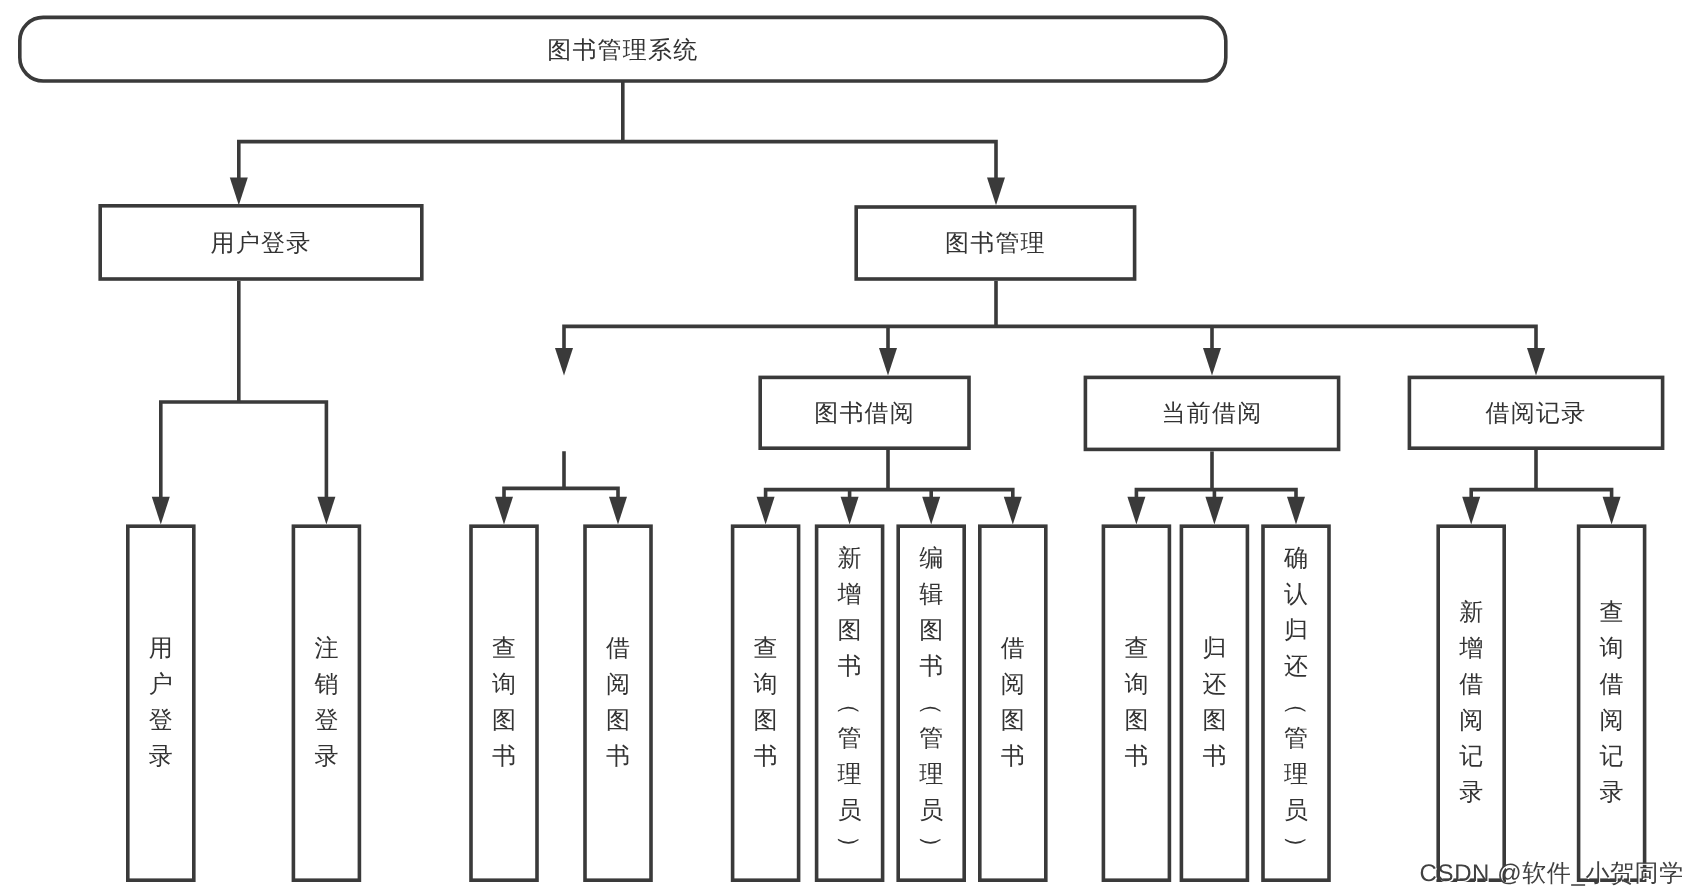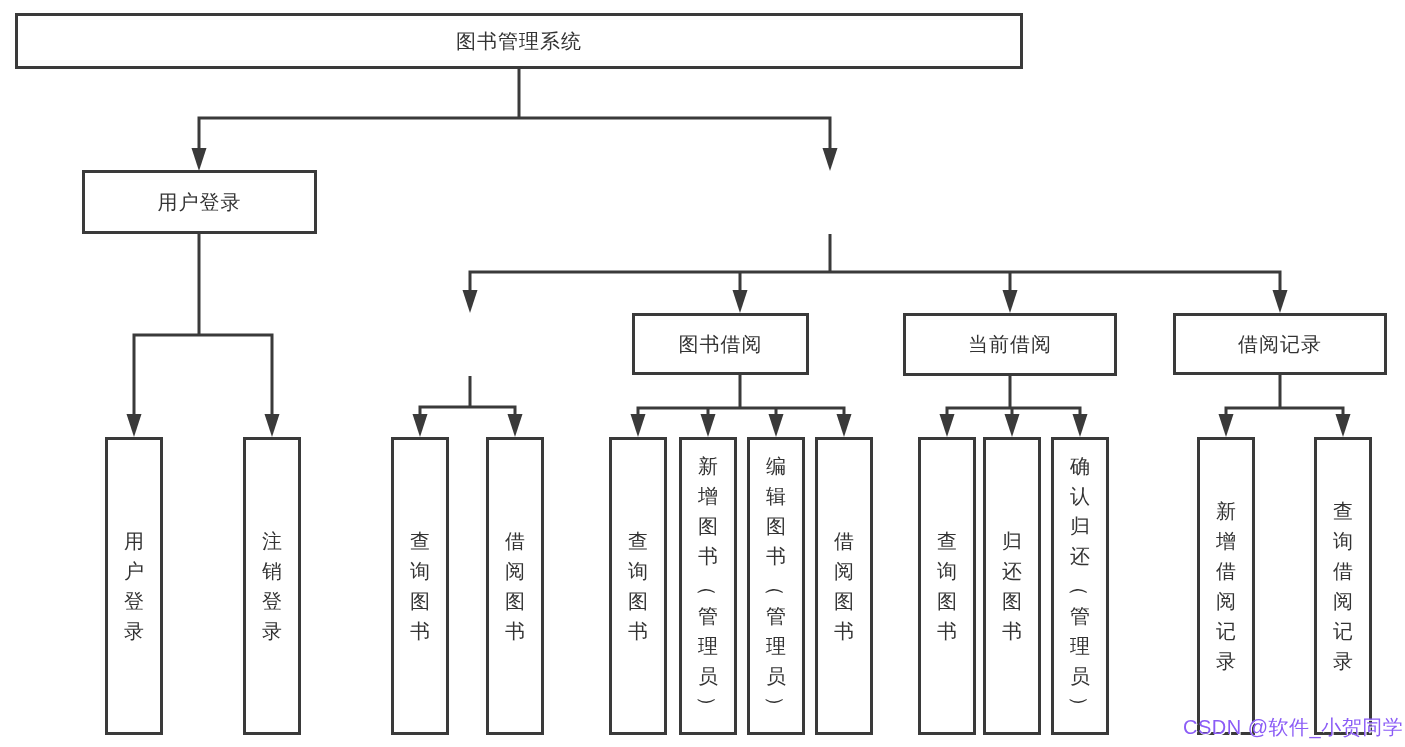--- a/index.html
+++ b/index.html
@@ -36,29 +36,29 @@
     font-size: 20px;
     line-height: 1;
   }
   .v-text span { display: block; }
   .v-text span.rot { transform: rotate(90deg); }
   .watermark {
     position: absolute;
     left: 1183px;
     top: 714px;
     font-size: 20px;
-    color: #8b5cf6;
+    color: #404040;
     text-shadow: 1px 1px 0 #ffffff;
     letter-spacing: 0.5px;
     white-space: nowrap;
     z-index: 5;
   }
   
-  .n-root   { left: 15px;  top: 13px;  width: 1008px; height: 56px; }
-  .n-login  { left: 82px;  top: 170px; width: 235px;  height: 64px; }
+  .n-root   { left: 15px;  top: 13px;  width: 1008px; height: 56px; border-radius: 21px; }
+  .n-login  { left: 82px;  top: 170px; width: 271px;  height: 64px; }
   .n-mgmt   { left: 712px; top: 171px; width: 235px;  height: 63px; }
   .n-g0 { left: 362px;  top: 313px; width: 217px; height: 63px; }
   .n-g1 { left: 632px;  top: 313px; width: 177px; height: 62px; }
   .n-g2 { left: 903px;  top: 313px; width: 214px; height: 63px; }
   .n-g3 { left: 1173px; top: 313px; width: 214px; height: 62px; }
   .leaf { top: 437px; width: 58px; height: 298px; }
   .lf-0  { left: 105px; }
   .lf-1  { left: 243px; }
   .lf-2  { left: 391px; }
   .lf-3  { left: 486px; }
@@ -117,20 +117,23 @@
     </g>
   </svg>
 
   <div class="node n-root">
     <span class="h-label">图书管理系统</span>
   </div>
 
   <div class="node n-login">
     <span class="h-label">用户登录</span>
   </div>
+  <div class="node n-mgmt">
+    <span class="h-label">图书管理</span>
+  </div>
 
   <div class="node n-g1">
     <span class="h-label">图书借阅</span>
   </div>
   <div class="node n-g3">
     <span class="h-label">借阅记录</span>
   </div>
   <div class="node n-g2">
     <span class="h-label">当前借阅</span>
   </div>

